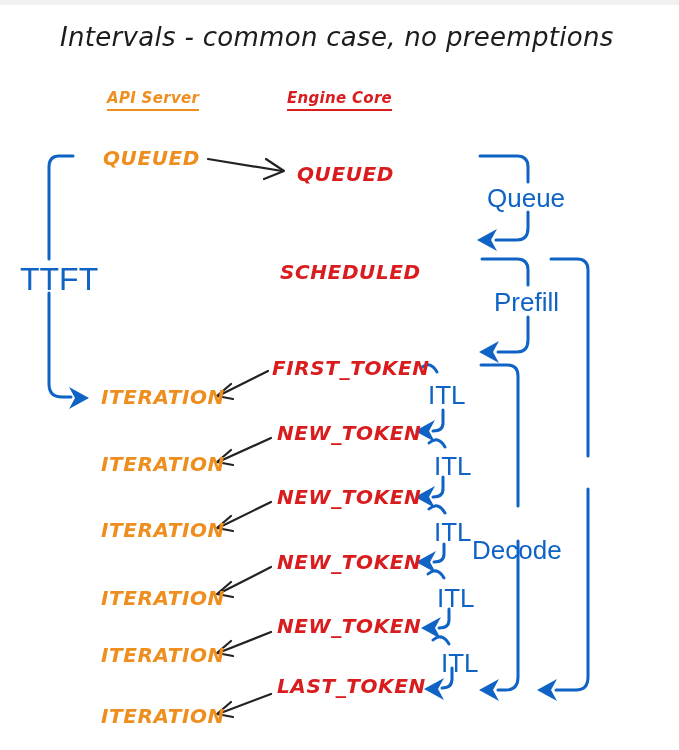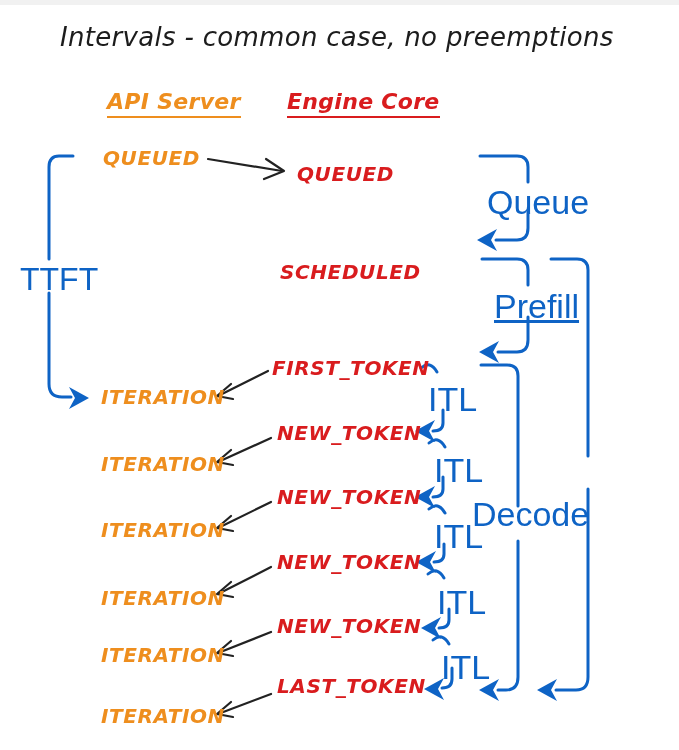--- a/index.html
+++ b/index.html
@@ -10,30 +10,30 @@
   .edge-top{position:absolute;left:0;top:0;width:679px;height:5px;background:#f1f1f1;}
   .strokes{position:absolute;left:0;top:0;}
   .txt{position:absolute;white-space:nowrap;line-height:1;}
   .title{
     font-family:"DejaVu Sans",sans-serif;font-style:italic;font-weight:400;
     font-size:26px;color:var(--black);letter-spacing:.3px;
     left:60px;top:24px;width:540px;text-align:center;
   }
   .hdr{
     font-family:"DejaVu Sans",sans-serif;font-style:italic;font-weight:700;
-    font-size:22px;padding-bottom:3px;border-bottom:2px solid currentColor;
+    font-size:15px;padding-bottom:3px;border-bottom:2px solid currentColor;
     letter-spacing:.3px;
   }
   .ev{
     font-family:"DejaVu Sans",sans-serif;font-style:italic;font-weight:600;
     font-size:20px;letter-spacing:.6px;
   }
   .lbl{
     font-family:"Liberation Sans",sans-serif;font-weight:400;
-    font-size:34px;color:var(--blue);
+    font-size:26px;color:var(--blue);
   }
   .orange{color:var(--orange);} .red{color:var(--red);}
   svg .b{stroke:var(--blue);stroke-width:3;fill:none;stroke-linecap:round;}
   svg .bf{fill:var(--blue);stroke:none;}
   svg .k{stroke:#222222;stroke-width:2.2;fill:none;stroke-linecap:round;stroke-linejoin:round;}
 </style>
 </head>
 <body>
 
 <div class="stage">
@@ -149,20 +149,20 @@
   <div class="txt ev red" style="left:280px;top:262px;">SCHEDULED</div>
   <div class="txt ev red" style="left:272px;top:358px;">FIRST_TOKEN</div>
   <div class="txt ev red" style="left:277px;top:423px;">NEW_TOKEN</div>
   <div class="txt ev red" style="left:277px;top:487px;">NEW_TOKEN</div>
   <div class="txt ev red" style="left:277px;top:552px;">NEW_TOKEN</div>
   <div class="txt ev red" style="left:277px;top:616px;">NEW_TOKEN</div>
   <div class="txt ev red" style="left:277px;top:676px;">LAST_TOKEN</div>
 
   <div class="txt lbl" style="left:20px;top:263px;font-size:32px;">TTFT</div>
   <div class="txt lbl" style="left:487px;top:185px;">Queue</div>
-  <div class="txt lbl" style="left:494px;top:289px;text-decoration:underline;">Prefill</div>
+  <div class="txt lbl" style="left:494px;top:289px;">Prefill</div>
   <div class="txt lbl" style="left:428px;top:382px;">ITL</div>
   <div class="txt lbl" style="left:434px;top:453px;">ITL</div>
   <div class="txt lbl" style="left:434px;top:519px;">ITL</div>
   <div class="txt lbl" style="left:437px;top:585px;">ITL</div>
   <div class="txt lbl" style="left:441px;top:650px;">ITL</div>
-  <div class="txt lbl" style="left:472px;top:497px;">Decode</div>
+  <div class="txt lbl" style="left:472px;top:537px;">Decode</div>
 </div>
 
 </body></html>

